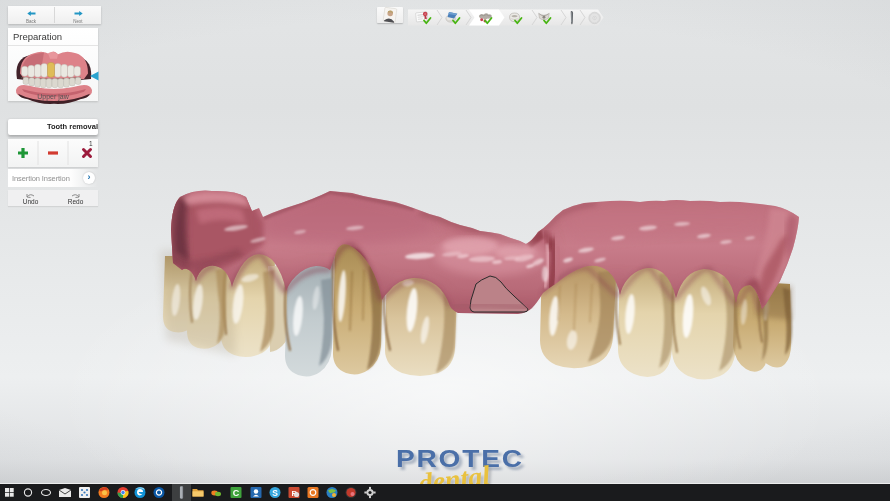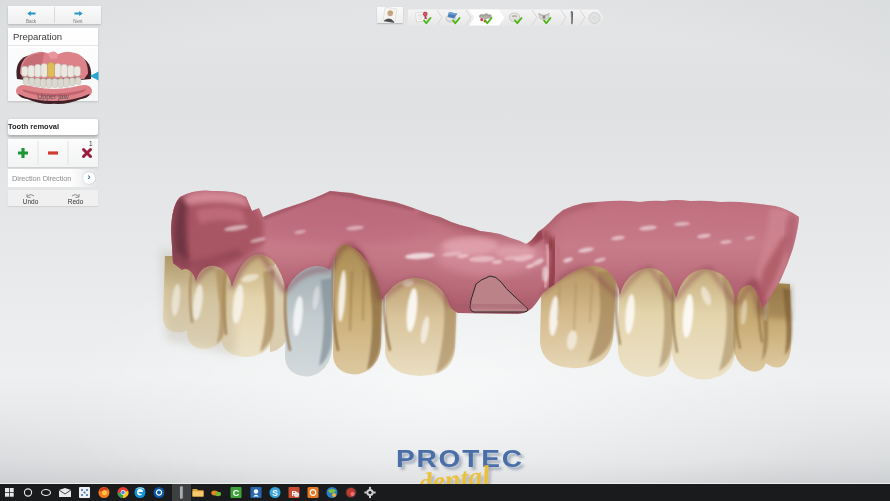--- a/index.html
+++ b/index.html
@@ -26,21 +26,21 @@
   #preppanel{position:absolute;left:8px;top:28px;width:90px;height:73px;
     background:linear-gradient(180deg,#ffffff,#f6f7f7);
     box-shadow:0 1px 2px rgba(0,0,0,0.15);}
   #preptitle{position:absolute;left:5px;top:3px;font-size:9.5px;color:#3a3a3a;}
   #prepline{position:absolute;left:0px;top:17px;width:90px;height:1px;background:#e4e4e4;}
   #upperjaw{position:absolute;left:0;bottom:1px;width:100%;text-align:center;font-size:7px;color:#555;}
 
   #toothremoval{position:absolute;left:8px;top:119px;width:90px;height:16px;
     background:#ffffff;border-radius:2px;
     box-shadow:0 1.5px 3px rgba(0,0,0,0.25);
-    text-align:left;font-size:7.5px;font-weight:bold;color:#222;line-height:16px;}
+    text-align:right;font-size:7.5px;font-weight:bold;color:#222;line-height:16px;}
 
   #tools{position:absolute;left:8px;top:139px;width:90px;height:28px;
     background:linear-gradient(180deg,#fcfcfc,#f2f3f3);
     box-shadow:0 1px 2px rgba(0,0,0,0.12);}
   #supone{position:absolute;left:89px;top:140px;font-size:6.5px;color:#333;}
 
   #insertion{position:absolute;left:8px;top:169px;width:90px;height:18px;
     background:linear-gradient(90deg,#ffffff 0%,#fdfdfd 70%,rgba(255,255,255,0) 100%);
     }
   #insertion .lbl{position:absolute;left:4px;top:5px;font-size:7.5px;color:#909090;letter-spacing:-0.1px;}
@@ -138,21 +138,21 @@
     <line x1="30" y1="2" x2="30" y2="26" stroke="#e2e2e2" stroke-width="1"></line>
     <line x1="60" y1="2" x2="60" y2="26" stroke="#e2e2e2" stroke-width="1"></line>
     <path d="M10 12.4 L13.4 12.4 L13.4 9 L16.6 9 L16.6 12.4 L20 12.4 L20 15.6 L16.6 15.6 L16.6 19 L13.4 19 L13.4 15.6 L10 15.6 Z" fill="#1d9636"></path>
     <rect x="40" y="12.4" width="10" height="3.2" fill="#d23b30"></rect>
     <path d="M75.5 10.5 L82.5 17.5 M82.5 10.5 L75.5 17.5" stroke="#9c1b3c" stroke-width="3" stroke-linecap="round"></path>
   </svg>
 </div>
 <div id="supone">1</div>
 
 <div id="insertion">
-  <div class="lbl">Direction Direction</div>
+  <div class="lbl">Insertion Insertion</div>
   <div class="circ">›</div>
 </div>
 
 <div id="undoredo">
   <svg width="90" height="16" viewBox="0 0 90 16">
     <g stroke="#8a8a8a" fill="none" stroke-width="1">
       <path d="M19 7 Q22 3 26 6"></path>
       <path d="M19 7 L19 4 M19 7 L22.5 7.5"></path>
       <path d="M64 6 Q68 3 71 7"></path>
       <path d="M71 7 L71 4 M71 7 L67.5 7.5"></path>

